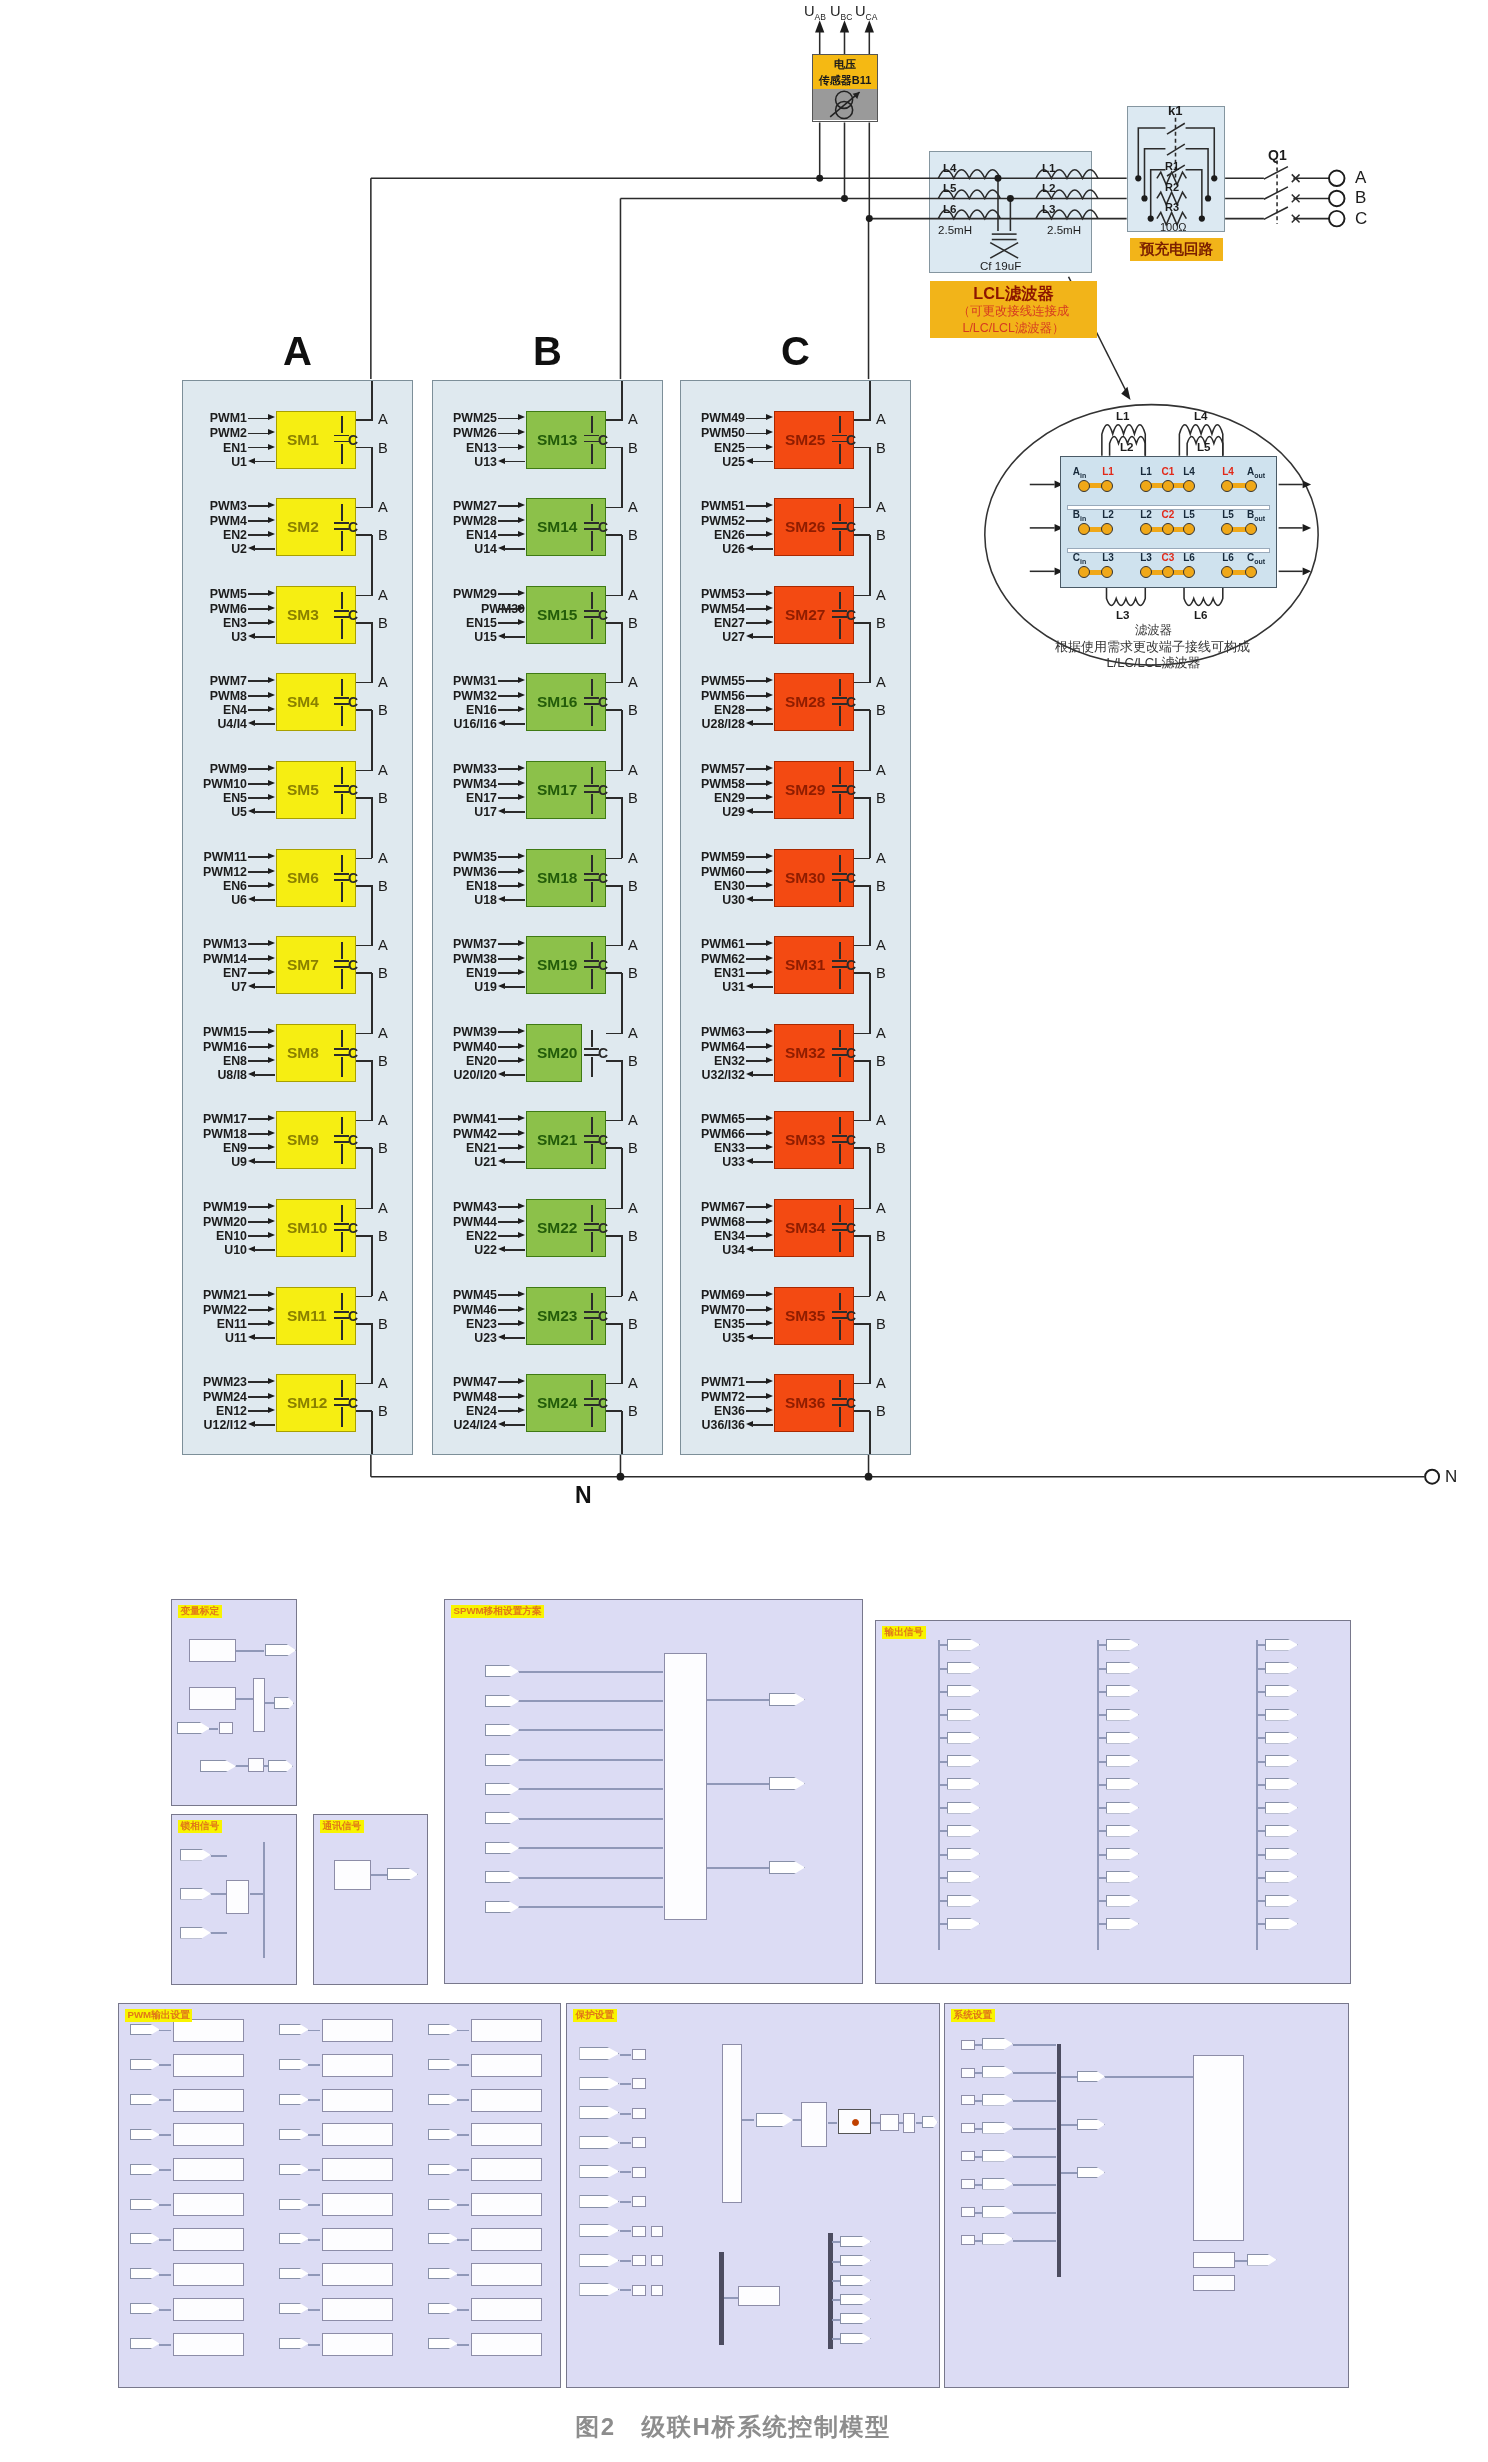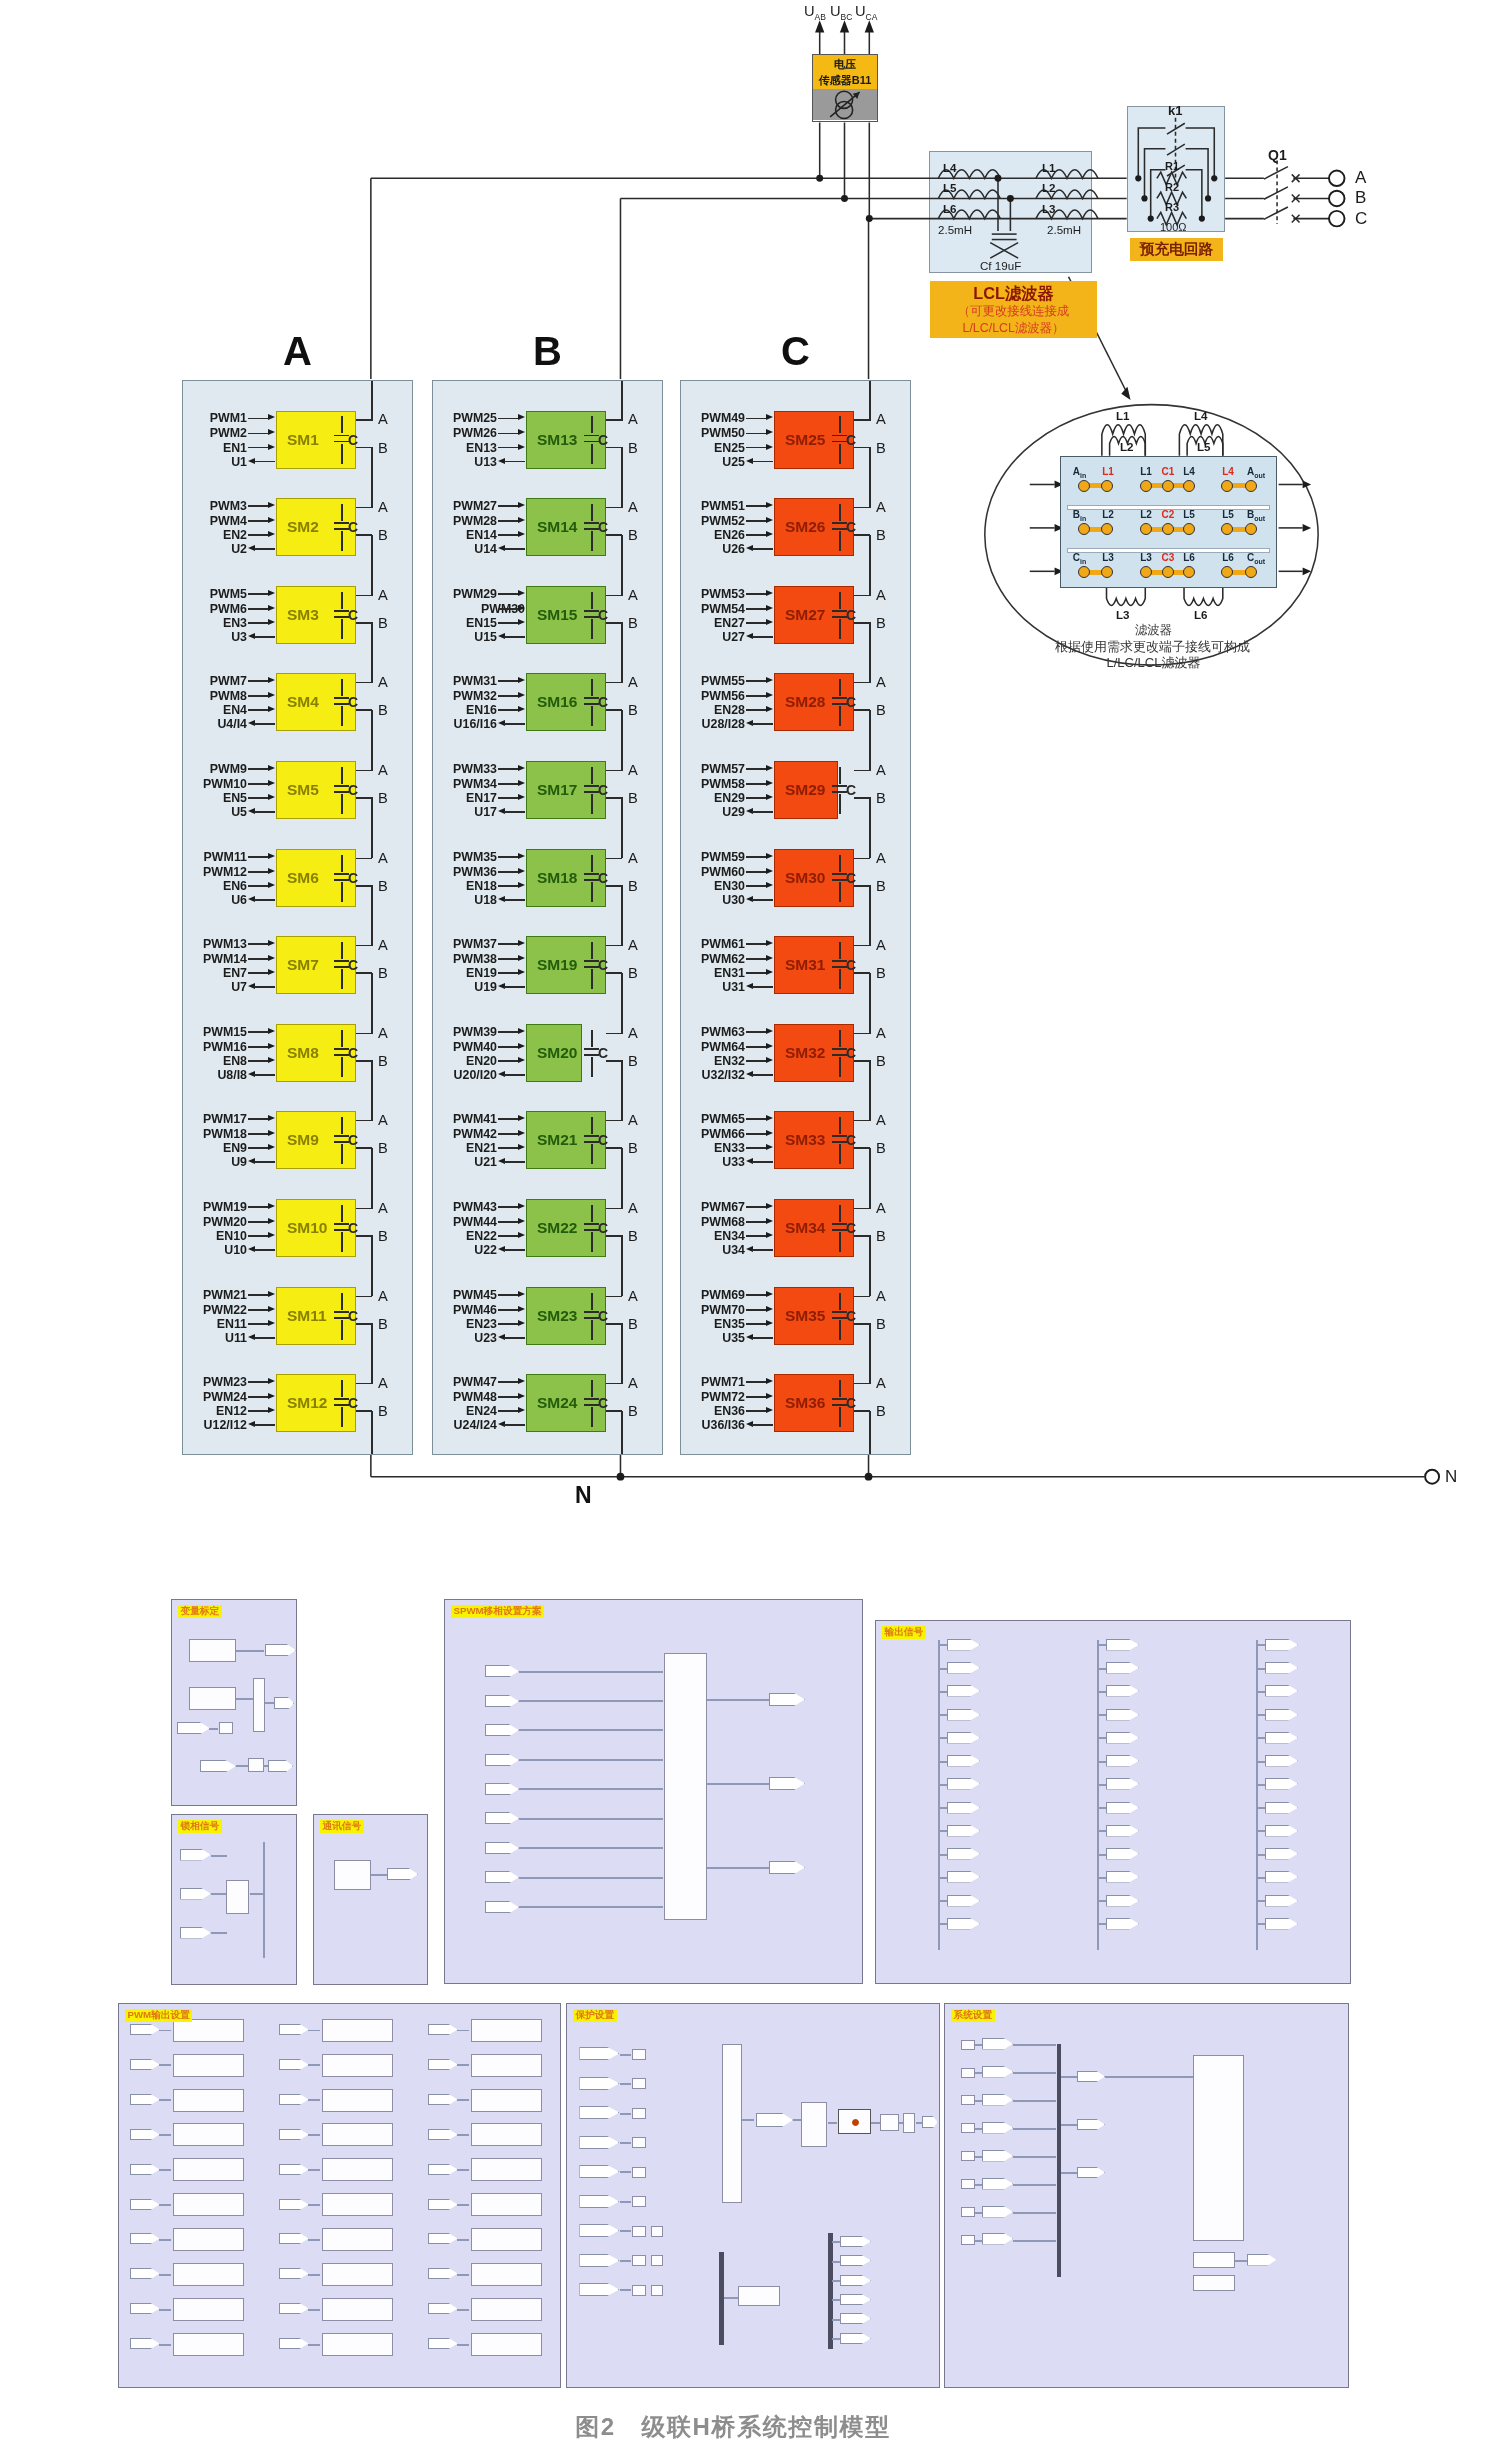--- a/index.html
+++ b/index.html
@@ -1413,21 +1413,21 @@
         <div class="ah-r" style="left: 85px; top: 3.9px;"></div>
         <div class="mlabel" style="top: 15.5px;">PWM58</div>
         <div class="wire" style="left: 65px; top: 22px; width: 21px;"></div>
         <div class="ah-r" style="left: 85px; top: 18.6px;"></div>
         <div class="mlabel" style="top: 30px;">EN29</div>
         <div class="wire" style="left: 65px; top: 36px; width: 21px;"></div>
         <div class="ah-r" style="left: 85px; top: 33px;"></div>
         <div class="mlabel" style="top: 44px;">U29</div>
         <div class="ah-l" style="left: 65px; top: 47px;"></div>
         <div class="wire" style="left: 71px; top: 50px; width: 21px;"></div>
-        <div class="smbox" style="left: 93px; top: 0px; width: 64px; height: 58px; background: rgb(243, 74, 18); border-color: rgb(168, 40, 0);">
+        <div class="smbox" style="left: 93px; top: 0px; width: 80px; height: 58px; background: rgb(243, 74, 18); border-color: rgb(168, 40, 0);">
           <div class="smlabel" style="color: rgb(143, 29, 0);">SM29</div>
           <div class="vwire" style="left: 64px; top: 4.7px; height: 17px;"></div>
           <div class="wire" style="left: 57px; top: 23px; width: 14.7px; height: 1.9px;"></div>
           <div class="wire" style="left: 57px; top: 29px; width: 14.7px; height: 1.9px;"></div>
           <div class="vwire" style="left: 64px; top: 32px; height: 20px;"></div>
           <div class="cterm" style="left: 71px; top: 20px;">C</div>
         </div>
         <div class="wire" style="left: 173px; top: 8.5px; width: 15.5px;"></div>
         <div class="wire" style="left: 173px; top: 36px; width: 15.5px;"></div>
         <div class="abterm" style="left: 195px; top: 0.8px;">A</div>

